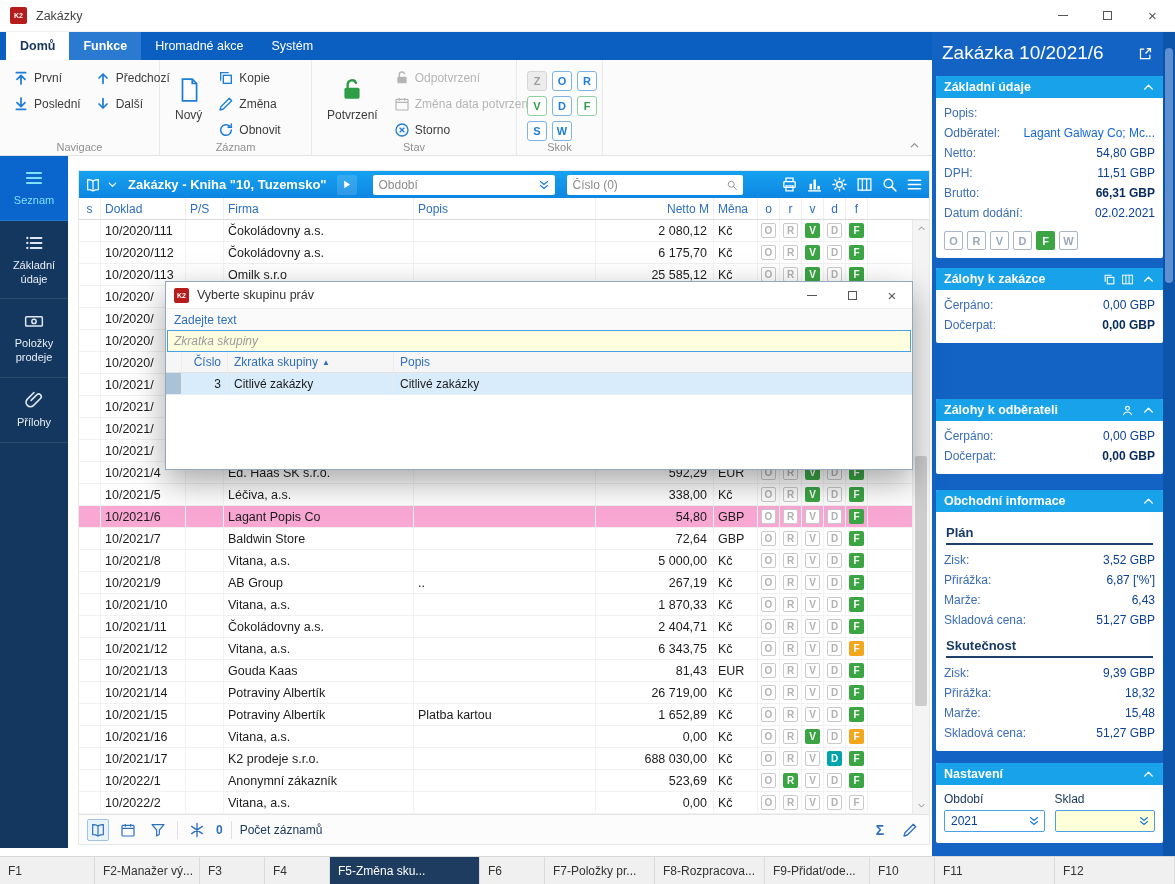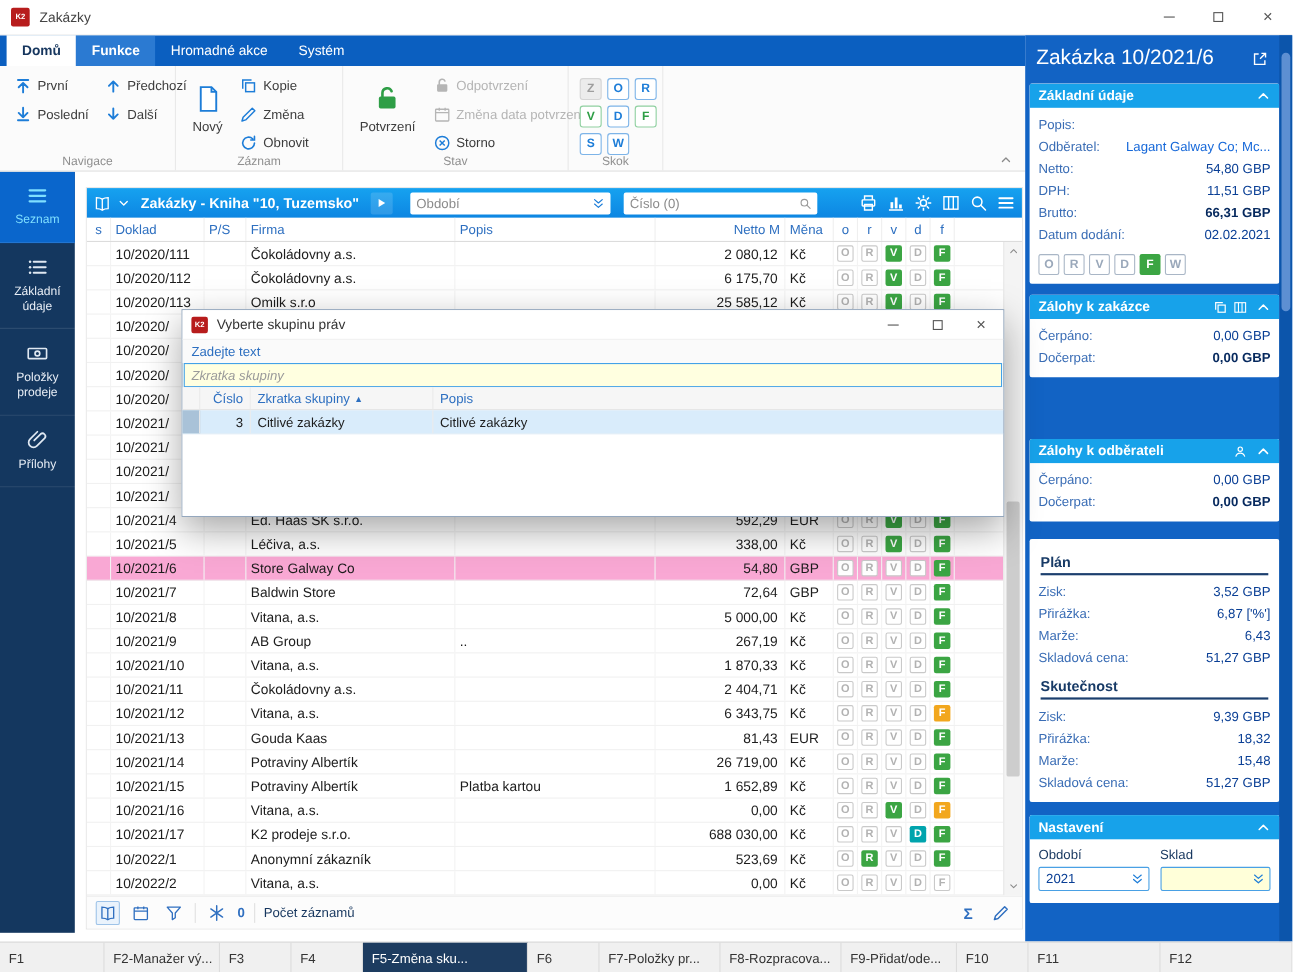--- a/index.html
+++ b/index.html
@@ -752,21 +752,21 @@
           </div>
           <div class="tcell center" style="width: 22px;">
             <span class="badge b-green">F</span>
           </div>
           <div class="tcell fill"></div>
         </div>
         <div class="trow sel">
           <div class="tcell center" style="width: 22px;"></div>
           <div class="tcell" style="width: 85px;">10/2021/6</div>
           <div class="tcell" style="width: 38px;"></div>
-          <div class="tcell" style="width: 190px;">Store Galway Co</div>
+          <div class="tcell" style="width: 190px;">Lagant Popis Co</div>
           <div class="tcell" style="width: 182px;"></div>
           <div class="tcell right" style="width: 118px;">54,80</div>
           <div class="tcell" style="width: 44px;">GBP</div>
           <div class="tcell center" style="width: 22px;">
             <span class="badge b-gray">O</span>
           </div>
           <div class="tcell center" style="width: 22px;">
             <span class="badge b-gray">R</span>
           </div>
           <div class="tcell center" style="width: 22px;">
@@ -1288,20 +1288,26 @@
               <span class="pvalue">0,00 GBP</span>
             </div>
             <div class="prow">
               <span class="plabel">Dočerpat:</span>
               <span class="pvalue bold">0,00 GBP</span>
             </div>
           </div>
         </div>
     </div>
     <div class="card c4">
+      <div class="chead">
+        <span class="htext">Obchodní informace</span>
+        <svg>
+            <use href="#i-chevron-up"></use>
+          </svg>
+      </div>
       <div class="cbody">
         <div class="subt">Plán</div>
         <div>
             <div class="prow">
               <span class="plabel">Zisk:</span>
               <span class="pvalue">3,52 GBP</span>
             </div>
             <div class="prow">
               <span class="plabel">Přirážka:</span>
               <span class="pvalue">6,87 ['%']</span>

